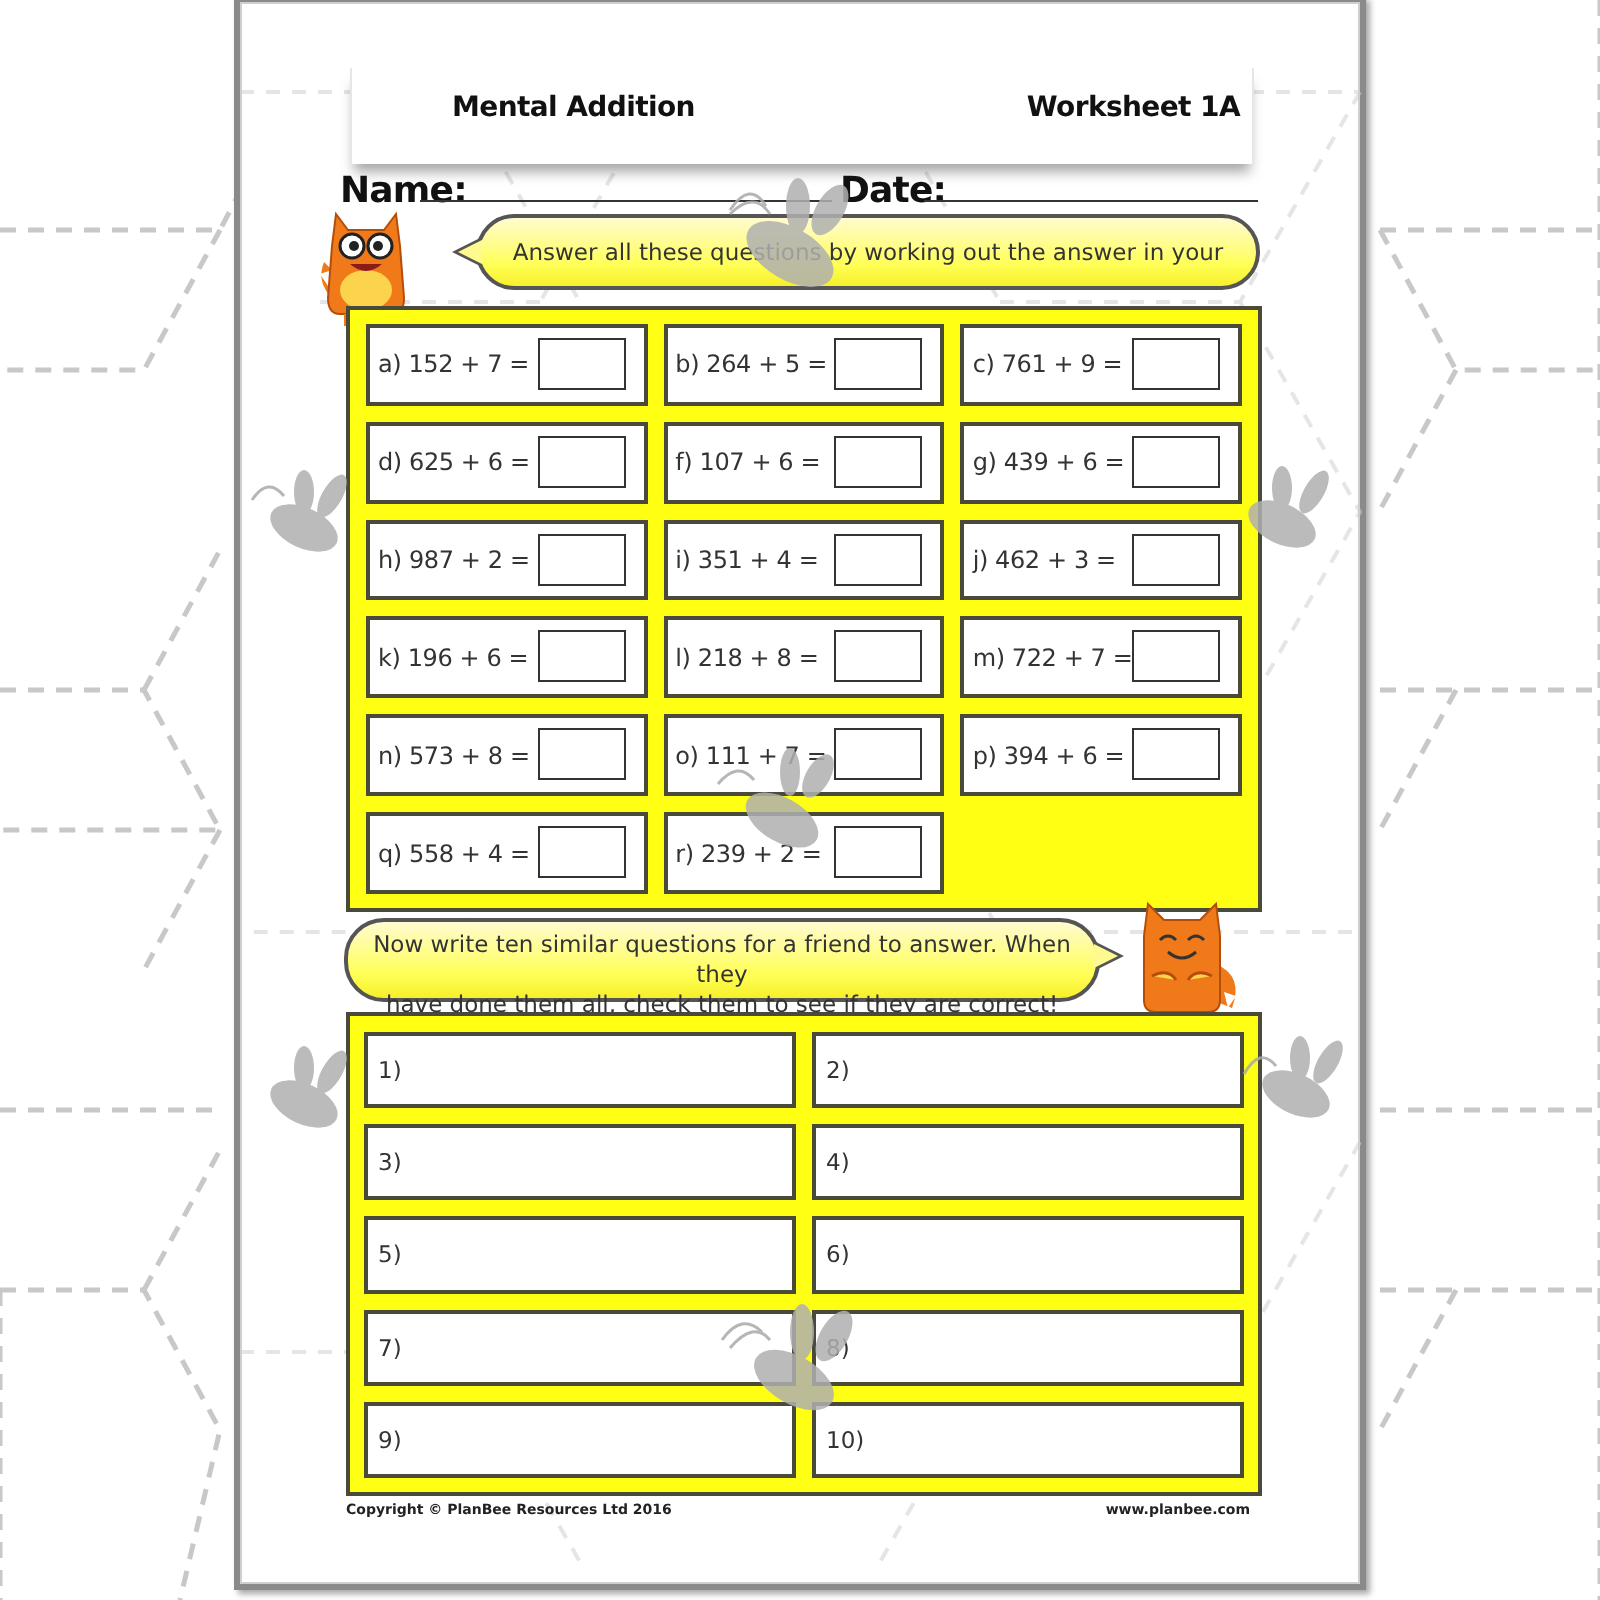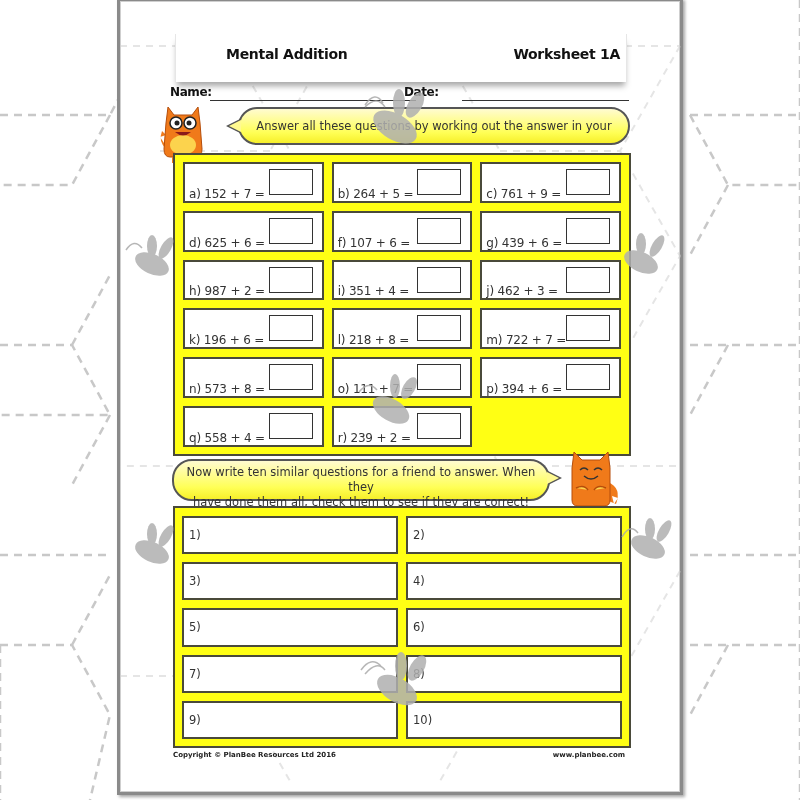--- a/index.html
+++ b/index.html
@@ -24,23 +24,23 @@
     border-left: 1px solid #e6e6e6; border-right: 1px solid #e6e6e6;
   }
   .title-left, .title-right {
     position: absolute; top: 12px; font-family: "DejaVu Sans", sans-serif; font-weight: bold;
     font-size: 14px; color: #111; letter-spacing: -0.3px; margin-left: 38px;
   }
   .title-left { left: 12px; }
   .title-right { right: 6px; }
 
   .name-row { position: absolute; left: 50px; top: 84px; width: 460px; height: 20px; }
-  .name-label, .date-label { position: absolute; top: 0; font-weight: bold; font-size: 12px; color: #111; letter-spacing: -0.4px; }
+  .name-label, .date-label { position: absolute; top: 0; font-weight: bold; font-size: 18px; color: #111; letter-spacing: -0.4px; }
   .name-label { left: 0; }
-  .date-label { left: 234px; }
+  .date-label { left: 250px; }
   .name-line { position: absolute; left: 40px; top: 15px; width: 206px; border-bottom: 1px solid #333; }
   .date-line { position: absolute; left: 292px; top: 15px; width: 167px; border-bottom: 1px solid #333; }
 
   .bubble {
     position: absolute; background: linear-gradient(#fffbd0, #ffff55 70%, #f6ef2a);
     border: 2px solid #555; border-radius: 20px;
     color: #333; font-size: 11.5px; text-align: center;
   }
   .bubble1 { left: 118px; top: 106px; width: 392px; height: 38px; line-height: 34px; }
   .bubble2 { left: 52px; top: 458px; width: 378px; height: 42px; line-height: 15px; padding-top: 4px; }
@@ -51,21 +51,21 @@
   .tail2i { right: -11px; top: 11px; border-top: 6px solid transparent; border-bottom: 6px solid transparent; border-left: 12px solid #fffa90; }
 
   .grid1 {
     position: absolute; left: 53px; top: 152px; width: 458px; height: 303px;
     background: #ffff14; border: 2px solid #4a4a3a;
     display: grid; grid-template-columns: repeat(3, 1fr); grid-template-rows: repeat(6, 1fr);
     gap: 8px; padding: 7px 8px;
   }
   .q-cell {
     background: #ffffff; border: 2px solid #4a4a3a;
-    position: relative; display: flex; align-items: flex-end; padding-left: 4px;
+    position: relative; display: flex; align-items: center; padding-left: 4px;
     font-size: 12px; color: #333; letter-spacing: -0.2px;
   }
   .answer-box {
     position: absolute; right: 9px; top: 5px; width: 44px; height: 26px;
     border: 1.5px solid #333; background: #fff;
   }
 
   .grid2 {
     position: absolute; left: 53px; top: 505px; width: 458px; height: 242px;
     background: #ffff14; border: 2px solid #4a4a3a;

